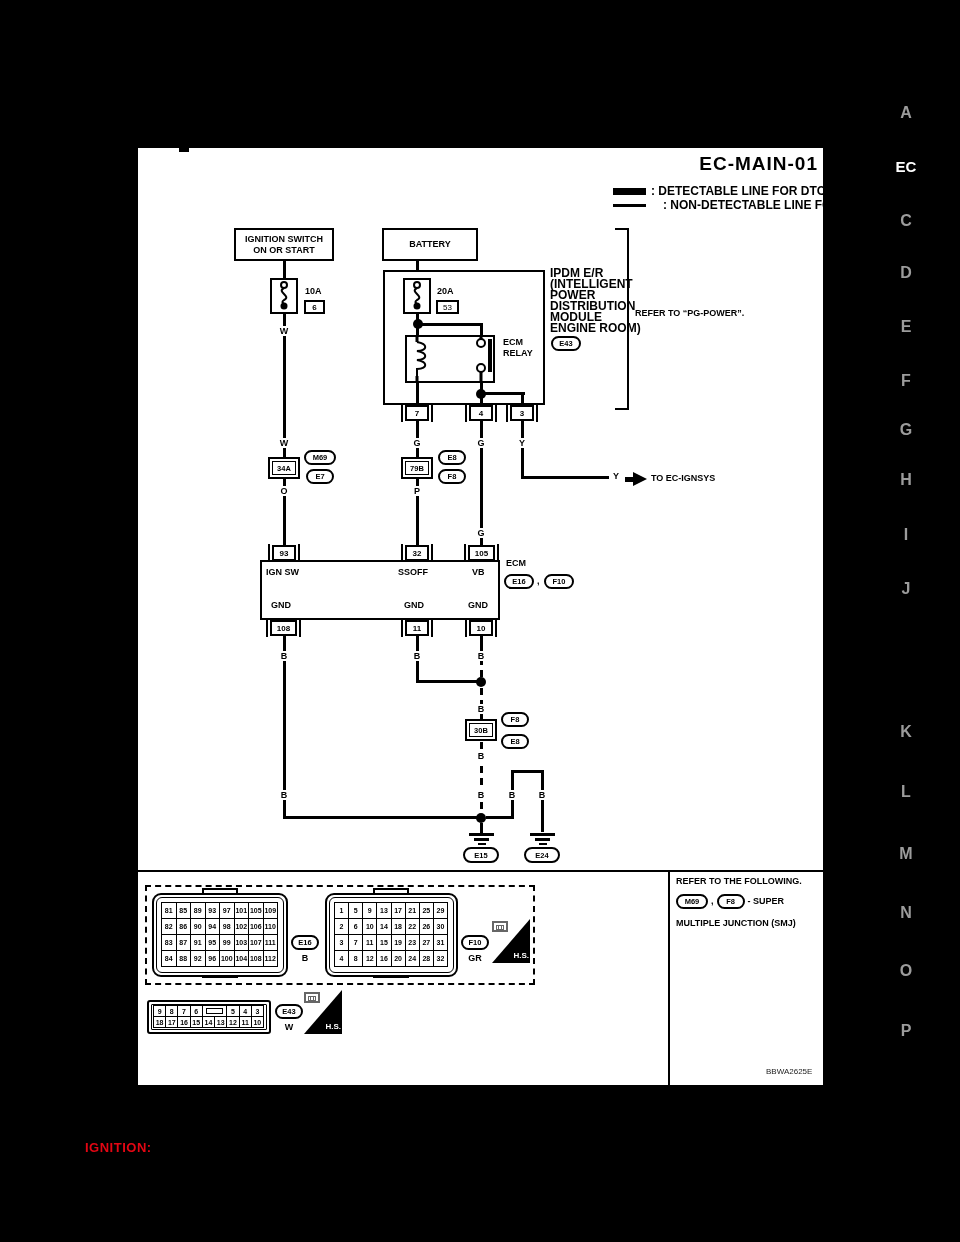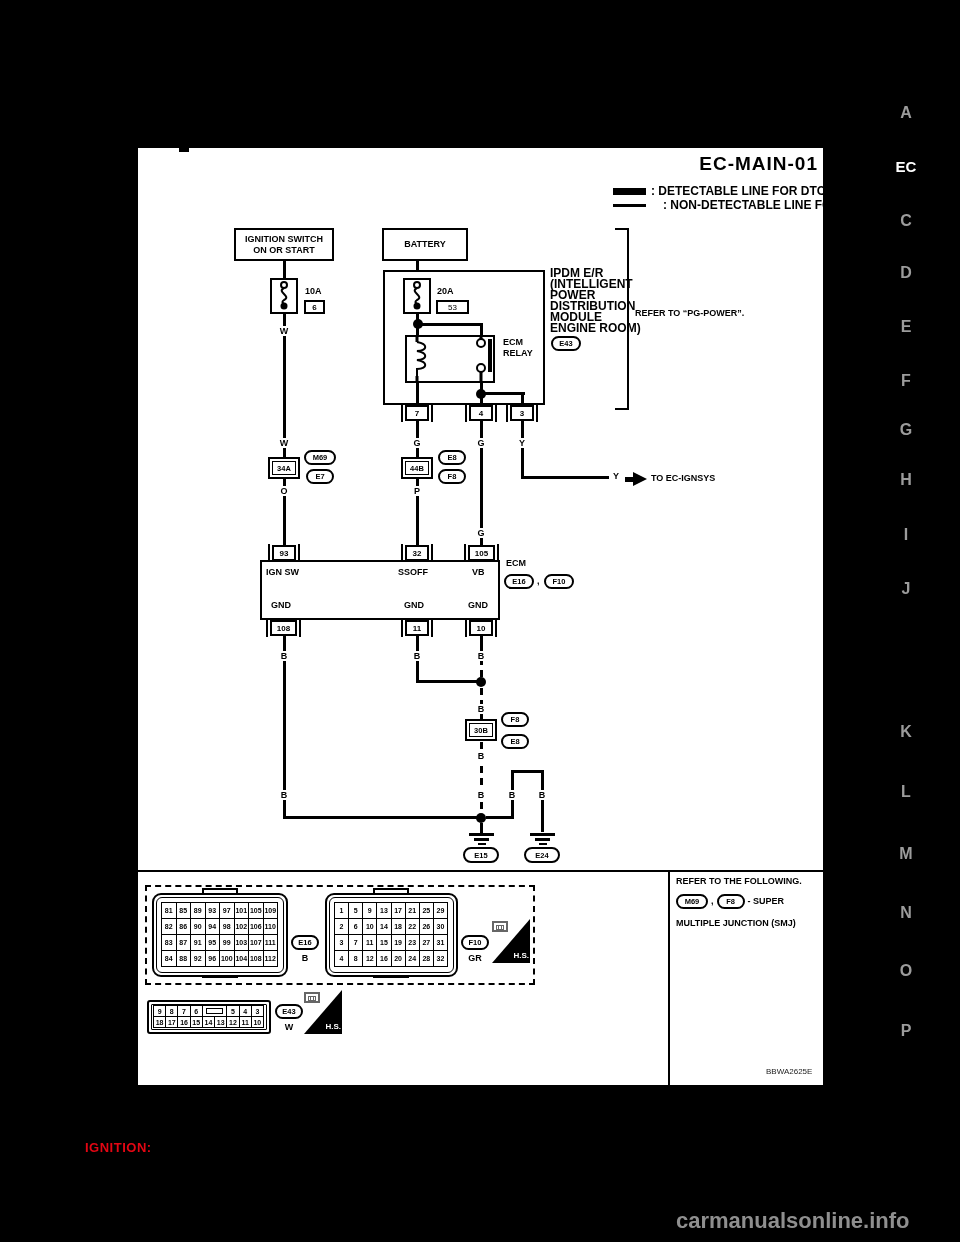--- a/index.html
+++ b/index.html
@@ -81,21 +81,21 @@
 
     <div class="ln" style="left:475px;top:40px;width:33px;height:7px"></div>
     <div class="txt small" style="left:513px;top:38px">: DETECTABLE LINE FOR DTC</div>
     <div class="ln" style="left:475px;top:56px;width:33px;height:3px"></div>
     <div class="txt small" style="left:525px;top:52px">: NON-DETECTABLE LINE FOR DTC</div>
 
     <div class="box cbox" style="left:96px;top:80px;width:100px;height:33px">
       <span>IGNITION SWITCH</span>
       <span>ON OR START</span>
     </div>
-    <div class="box cbox" style="left:244px;top:80px;width:86px;height:33px">
+    <div class="box cbox" style="left:244px;top:80px;width:96px;height:33px">
       <span>BATTERY</span>
     </div>
 
     <div class="ln" style="left:145px;top:113px;width:3px;height:18px"></div>
     <div class="ln" style="left:278px;top:113px;width:3px;height:18px"></div>
 
     <svg style="position:absolute;left:132px;top:130px" width="28" height="36">
       <rect x="1" y="1" width="26" height="34" fill="#fff" stroke="#000" stroke-width="2"></rect>
       <circle cx="14" cy="7" r="3" fill="#fff" stroke="#000" stroke-width="2"></circle>
       <path d="M14,10 C6,14 22,18 14,22 C11,24 13,25 14,26" fill="none" stroke="#000" stroke-width="2"></path>
@@ -106,21 +106,21 @@
 
     <div class="box" style="left:245px;top:122px;width:162px;height:135px"></div>
 
     <svg style="position:absolute;left:265px;top:130px" width="28" height="36">
       <rect x="1" y="1" width="26" height="34" fill="#fff" stroke="#000" stroke-width="2"></rect>
       <circle cx="14" cy="7" r="3" fill="#fff" stroke="#000" stroke-width="2"></circle>
       <path d="M14,10 C6,14 22,18 14,22 C11,24 13,25 14,26" fill="none" stroke="#000" stroke-width="2"></path>
       <circle cx="14" cy="28" r="3.5" fill="#000"></circle>
     </svg>
     <div class="txt" style="left:299px;top:138px">20A</div>
-    <div class="box" style="left:298px;top:152px;width:33px;height:14px;display:flex;align-items:center;justify-content:center;font-size:8px;font-weight:normal">53</div>
+    <div class="box" style="left:298px;top:152px;width:23px;height:14px;display:flex;align-items:center;justify-content:center;font-size:8px;font-weight:normal">53</div>
 
     <div class="ln" style="left:278px;top:166px;width:3px;height:22px"></div>
     <div class="dot" style="left:275px;top:171px"></div>
     <div class="ln" style="left:278px;top:175px;width:67px;height:3px"></div>
     <div class="ln" style="left:342px;top:175px;width:3px;height:13px"></div>
 
     <svg style="position:absolute;left:267px;top:187px" width="90" height="48">
       <rect x="1" y="1" width="88" height="46" fill="#fff" stroke="#000" stroke-width="2"></rect>
       <path d="M12,1 V7" stroke="#000" stroke-width="3" fill="none"></path>
       <path d="M12,7 C23,9 23,15 12,16 C23,18 23,24 12,25 C23,27 23,33 12,34 C12,36 12,38 12,41" stroke="#000" stroke-width="2" fill="none"></path>
@@ -171,21 +171,21 @@
     <div class="ln" style="left:487px;top:329px;width:9px;height:5px"></div>
     <div class="arrowtri" style="left:495px;top:324px"></div>
     <div class="txt" style="left:513px;top:325px">TO EC-IGNSYS</div>
 
     <div class="smj" style="left:130px;top:309px">
         <div class="in">34A</div>
       </div>
     <div class="oval" style="left:166px;top:302px;width:32px">M69</div>
     <div class="oval" style="left:168px;top:321px;width:28px">E7</div>
     <div class="smj" style="left:263px;top:309px">
-        <div class="in">44B</div>
+        <div class="in">79B</div>
       </div>
     <div class="oval" style="left:300px;top:302px;width:28px">E8</div>
     <div class="oval" style="left:300px;top:321px;width:28px">F8</div>
 
     <div class="ln" style="left:145px;top:330px;width:3px;height:68px"></div>
     <div class="wlab" style="left:146px;top:338px">O</div>
     <div class="ln" style="left:278px;top:330px;width:3px;height:68px"></div>
     <div class="wlab" style="left:279px;top:338px">P</div>
 
     <div class="term" style="left:134px;top:397px">93</div>
@@ -399,14 +399,13 @@
       <span class="txt" style="position:static">,</span>
       <span class="oval" style="position:static;width:28px">F8</span>
       <span class="txt" style="position:static">- SUPER</span>
     </div>
     <div class="txt" style="left:538px;top:770px">MULTIPLE JUNCTION (SMJ)</div>
 
     <div id="doccode">BBWA2625E</div>
   </div>
 
   <div id="caution">IGNITION:</div>
-  <div id="watermark">carmanualsonline.info</div>
 </div>
 
 </body></html>

